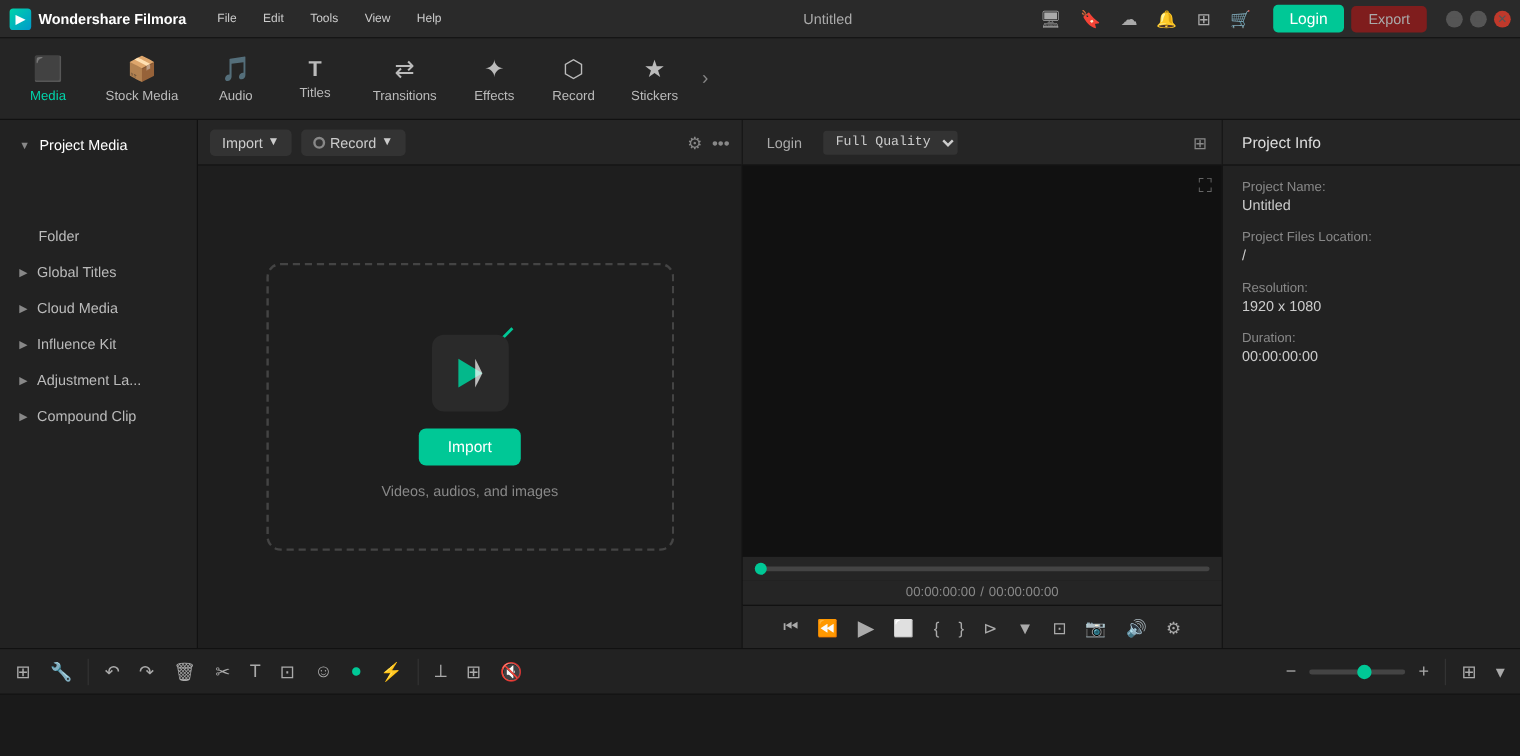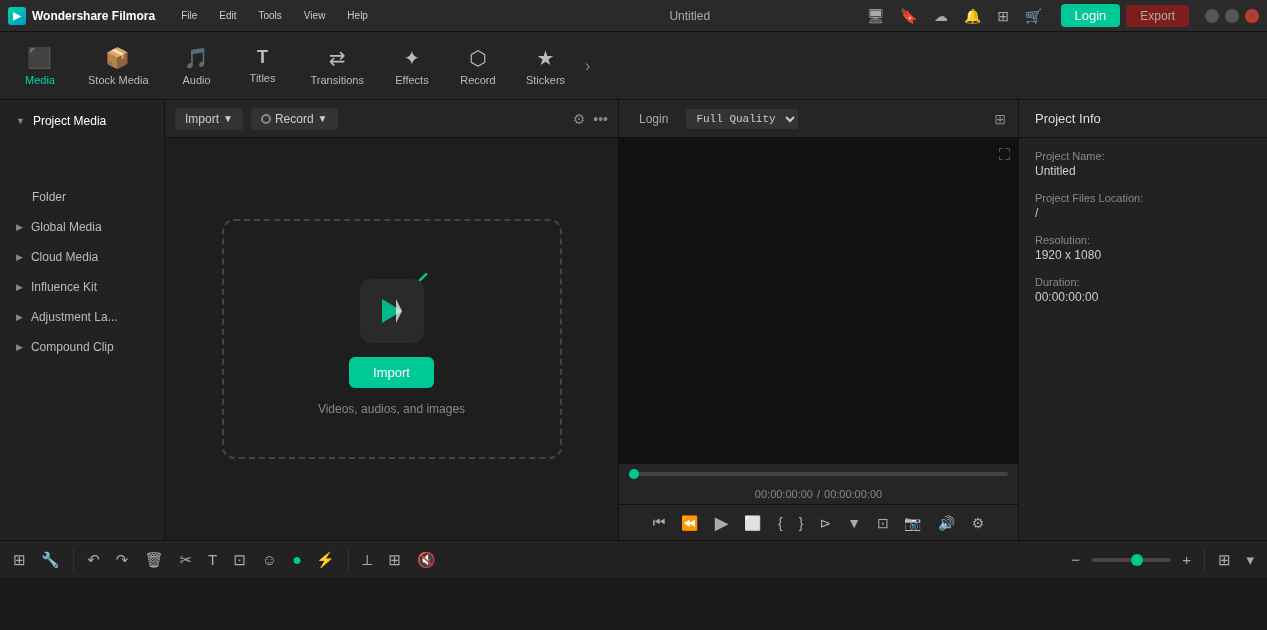--- a/index.html
+++ b/index.html
@@ -584,21 +584,21 @@
   <div class="sidebar">
     <div class="sidebar-item active">
       <span class="arrow">▼</span>
       <span>Project Media</span>
     </div>
     <div class="sidebar-item sidebar-item-indent">
       <span>Folder</span>
     </div>
     <div class="sidebar-item">
       <span class="arrow">▶</span>
-      <span>Global Media</span>
+      <span>Global Titles</span>
     </div>
     <div class="sidebar-item">
       <span class="arrow">▶</span>
       <span>Cloud Media</span>
     </div>
     <div class="sidebar-item">
       <span class="arrow">▶</span>
       <span>Influence Kit</span>
     </div>
     <div class="sidebar-item">

